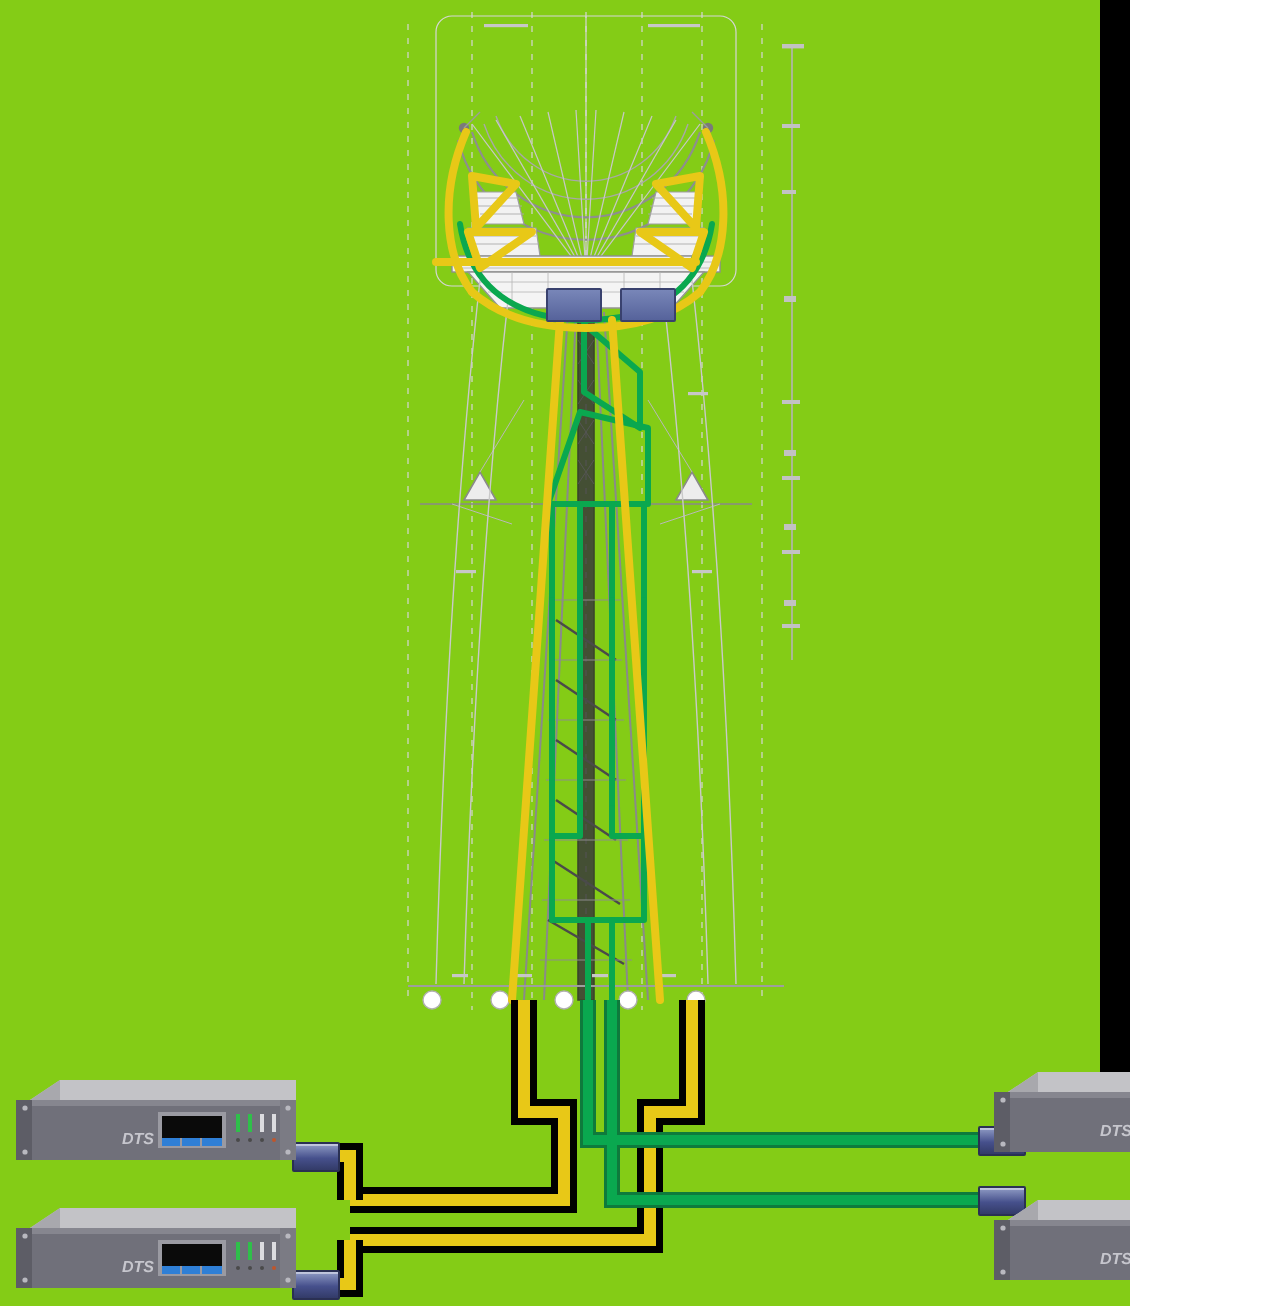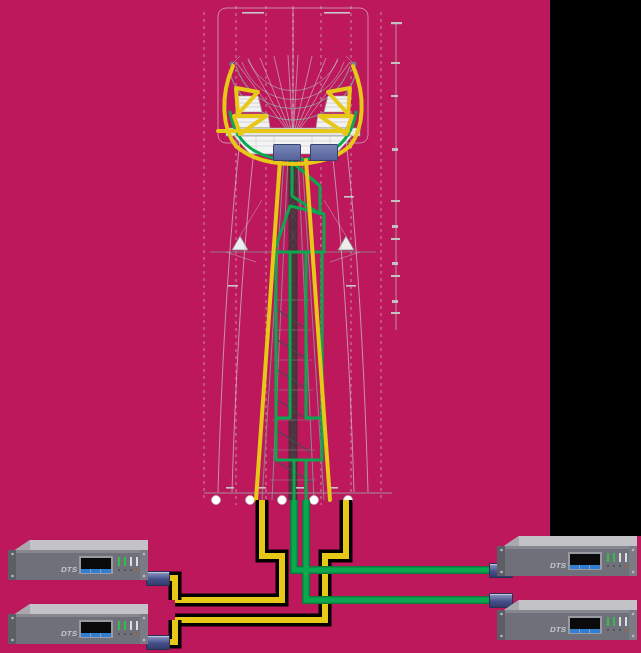--- a/index.html
+++ b/index.html
@@ -2,23 +2,23 @@
 <html><head>
 <meta charset="utf-8">
 <style>
   html, body {
     margin: 0;
     padding: 0;
     background: #ffffff;
   }
   #stage {
     position: relative;
-    width: 641px;
+    width: 565px;
     height: 653px;
-    background: #be185d;
+    background: #84cc16;
     overflow: hidden;
     font-family: "Liberation Sans", sans-serif;
   }
   
   .black-band {
     position: absolute;
     background: #000000;
   }
   
   #drawing {

